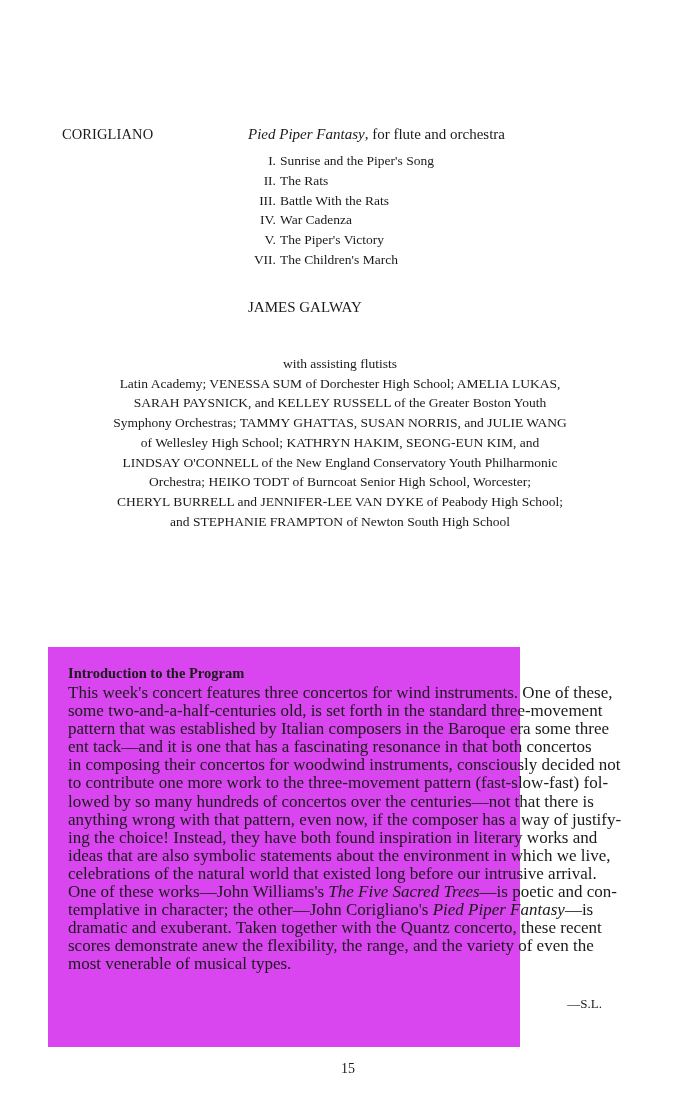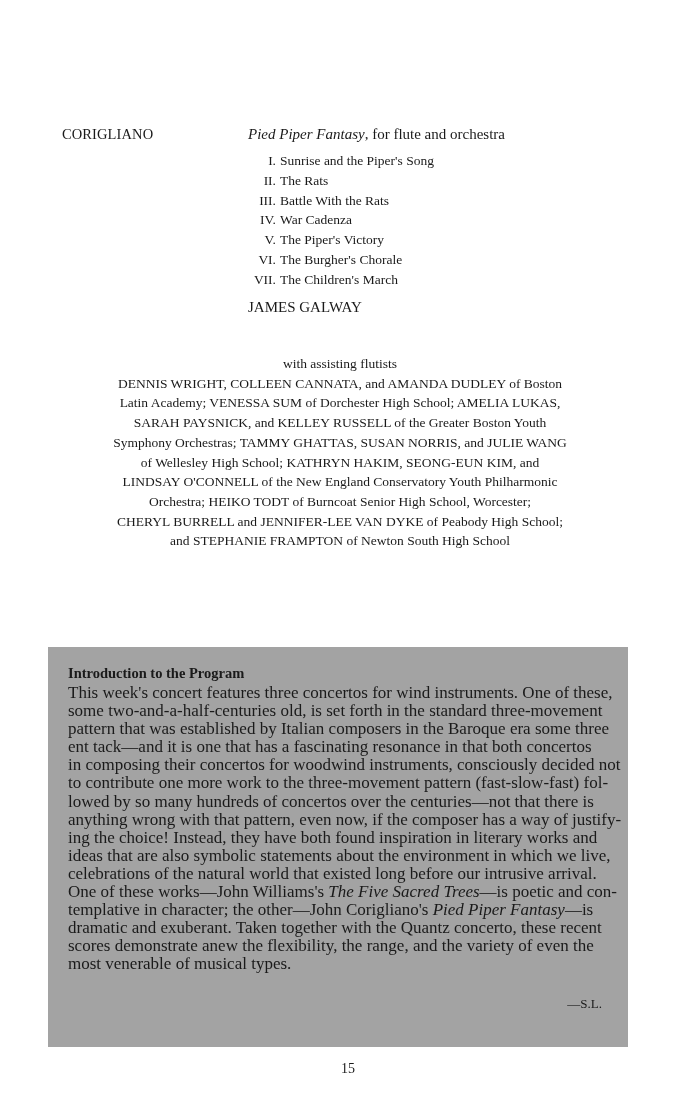--- a/index.html
+++ b/index.html
@@ -59,23 +59,23 @@
     width: 600px;
     text-align: center;
     font-size: 13.5px;
     line-height: 19.7px;
   }
   .assisting .lead { font-size: 13.5px; }
   .intro-box {
     position: absolute;
     left: 48px;
     top: 647px;
-    width: 580px;
+    width: 472px;
     height: 400px;
-    background: #a3a3a3;
+    background: #d946ef;
   }
   .intro-inner {
     position: absolute;
     left: 20px;
     top: 18px;
     width: 548px;
   }
   .intro-heading {
     font-weight: bold;
     font-size: 14.5px;
@@ -125,34 +125,29 @@
     </div>
   <div class="mv">
       <span class="mv-num">IV.</span>
       <span>War Cadenza</span>
     </div>
   <div class="mv">
       <span class="mv-num">V.</span>
       <span>The Piper's Victory</span>
     </div>
   <div class="mv">
-      <span class="mv-num">VI.</span>
-      <span>The Burgher's Chorale</span>
-    </div>
-  <div class="mv">
       <span class="mv-num">VII.</span>
       <span>The Children's March</span>
     </div>
 </div>
 
 <div class="performer">JAMES GALWAY</div>
 
 <div class="assisting">
   <div class="lead">with assisting flutists</div>
-  <div>DENNIS WRIGHT, COLLEEN CANNATA, and AMANDA DUDLEY of Boston</div>
   <div>Latin Academy; VENESSA SUM of Dorchester High School; AMELIA LUKAS,</div>
   <div>SARAH PAYSNICK, and KELLEY RUSSELL of the Greater Boston Youth</div>
   <div>Symphony Orchestras; TAMMY GHATTAS, SUSAN NORRIS, and JULIE WANG</div>
   <div>of Wellesley High School; KATHRYN HAKIM, SEONG-EUN KIM, and</div>
   <div>LINDSAY O'CONNELL of the New England Conservatory Youth Philharmonic</div>
   <div>Orchestra; HEIKO TODT of Burncoat Senior High School, Worcester;</div>
   <div>CHERYL BURRELL and JENNIFER-LEE VAN DYKE of Peabody High School;</div>
   <div>and STEPHANIE FRAMPTON of Newton South High School</div>
 </div>
 

